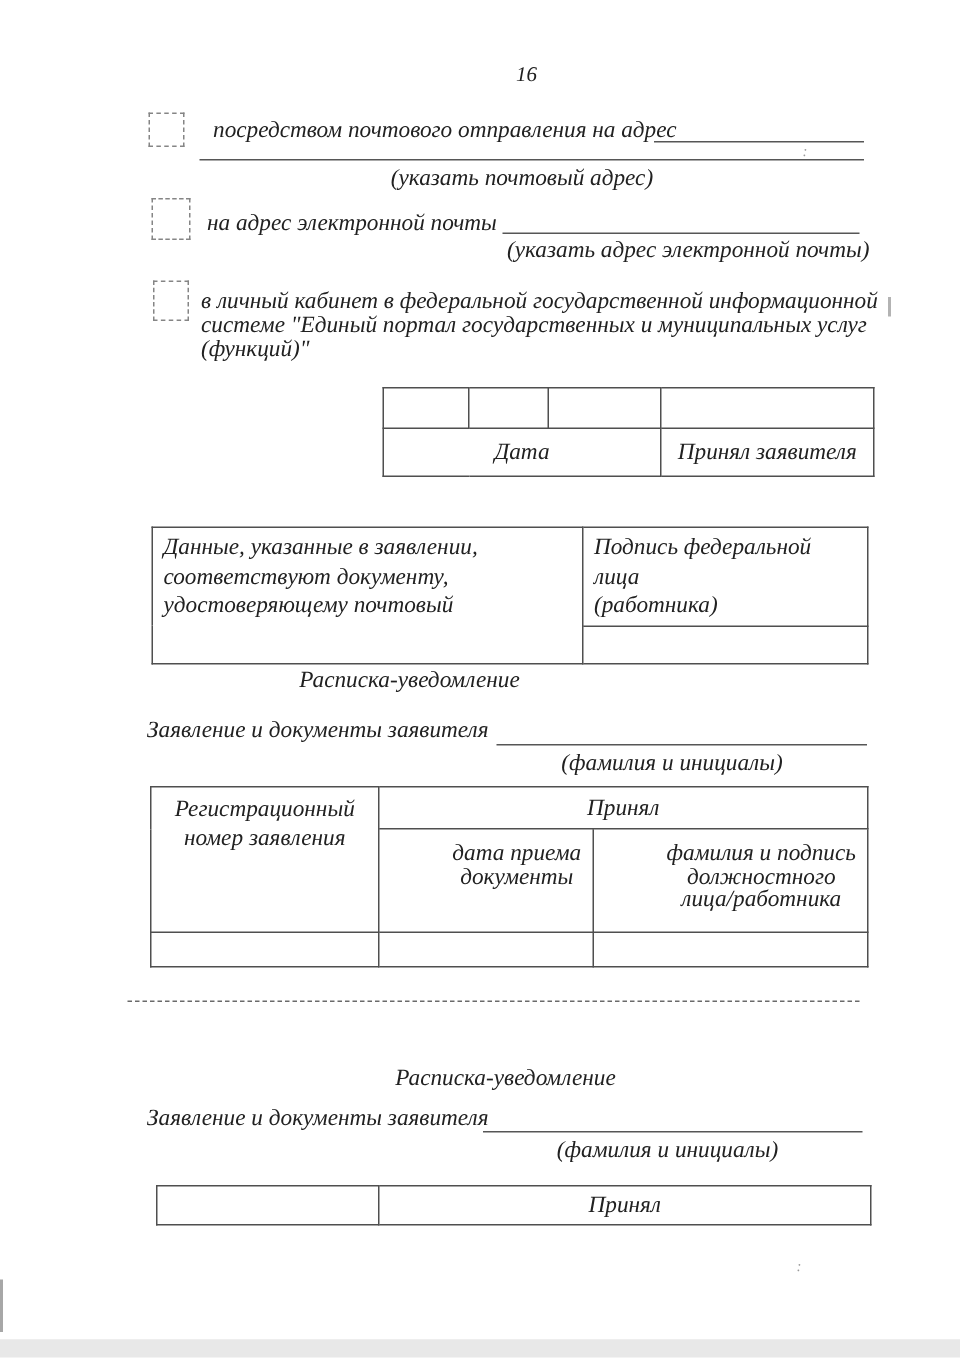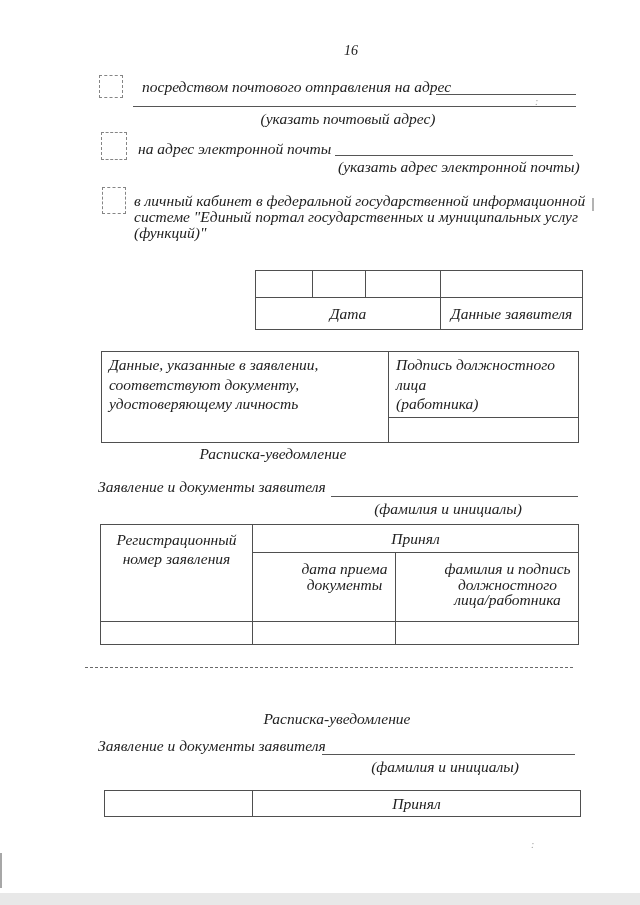--- a/index.html
+++ b/index.html
@@ -18,21 +18,21 @@
   }
   .fill-line { position:absolute; height:0; border-top:1.6px solid #565656; }
   .cut-line { position:absolute; height:0; border-top:1.6px dashed #6a6a6a; }
   .ln { display:block; }
   .t { position:absolute; border-collapse:collapse; table-layout:fixed; }
   .t td {
     border:1.6px solid #4f4f4f; padding:0;
     font-size:15.5px; color:#212121;
   }
   
-  .t1 { left:255px; top:258px; width:327px;margin-top:12px; }
+  .t1 { left:255px; top:258px; width:327px; }
   .t1 tr.r1 td { height:26px; }
   .t1 tr.r2 td { height:31px; text-align:center; vertical-align:middle; }
   
   .t2 { left:101px; top:351px; width:477px; }
   .t2 td { vertical-align:top; text-align:left; padding:3px 7px; line-height:19.5px; }
   .t2 tr.rA { height:45px; }
   .t2 tr.rB td { height:24px; padding:0; }
   
   .t3 { left:100px; top:524px; width:478px; }
   .t3 td { text-align:center; }
@@ -81,39 +81,39 @@
       </colgroup>
     <tbody>
         <tr class="r1">
       <td></td>
       <td></td>
       <td></td>
       <td></td>
     </tr>
     <tr class="r2">
       <td colspan="3">Дата</td>
-      <td>Данные заявителя</td>
+      <td>Принял заявителя</td>
     </tr>
   </tbody>
     </table>
 
   <table class="t t2">
     <colgroup>
         <col style="width:287px">
         <col style="width:190px">
       </colgroup>
     <tbody>
         <tr class="rA">
       <td rowspan="2">
         <span class="ln">Данные, указанные в заявлении,</span>
         <span class="ln">соответствуют документу,</span>
-        <span class="ln">удостоверяющему личность</span>
+        <span class="ln">удостоверяющему почтовый</span>
       </td>
       <td>
-        <span class="ln">Подпись должностного лица</span>
+        <span class="ln">Подпись федеральной лица</span>
         <span class="ln">(работника)</span>
       </td>
     </tr>
     <tr class="rB">
       <td></td>
     </tr>
   </tbody>
     </table>
 
   <div class="abs center" style="left:123px; top:445px; width:300px;">Расписка-уведомление</div>

